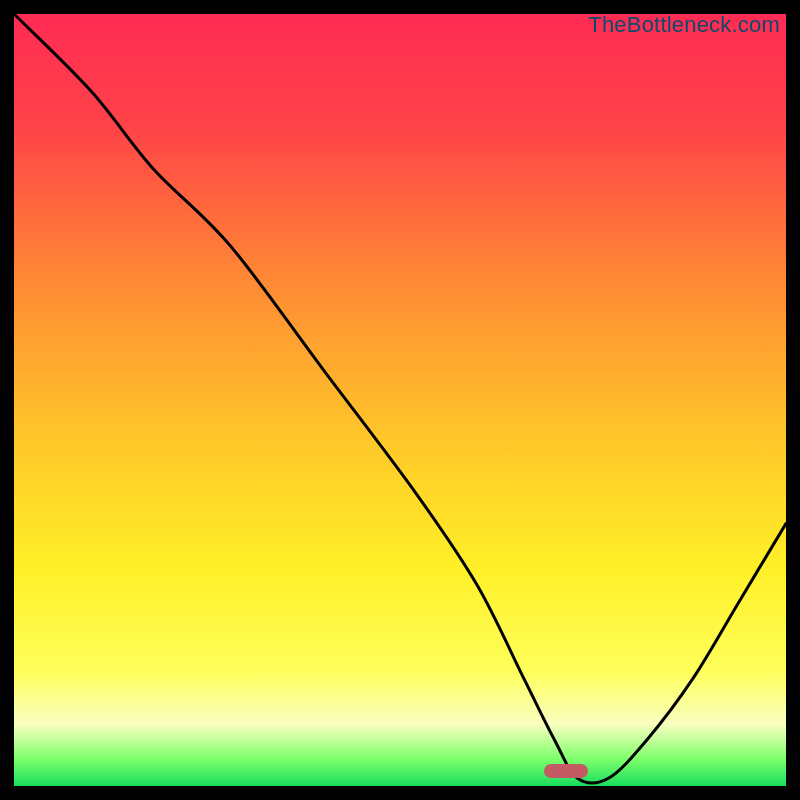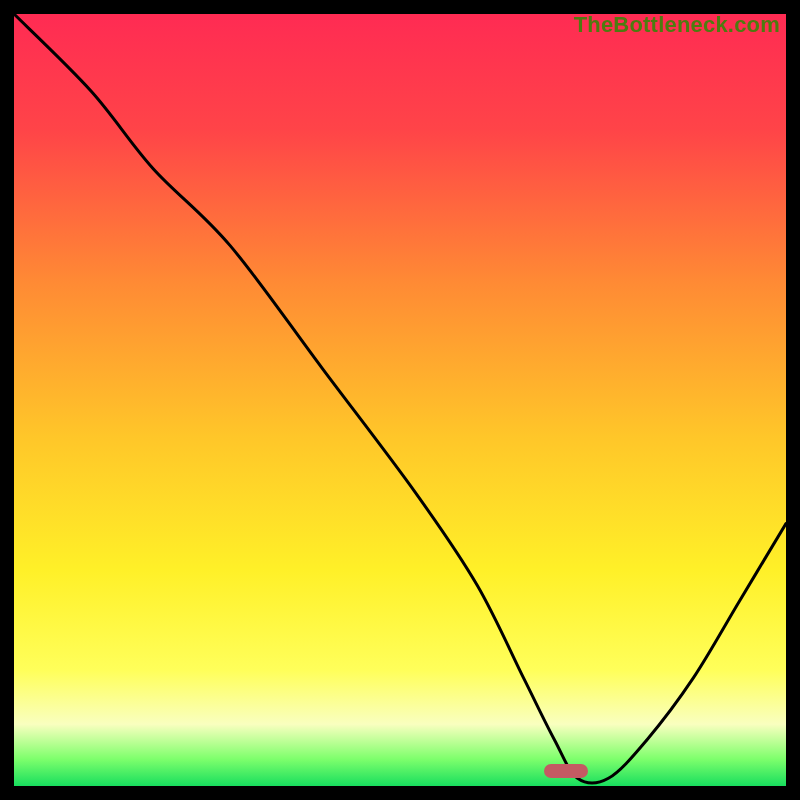--- a/index.html
+++ b/index.html
@@ -37,22 +37,22 @@
     width: 44px;
     height: 14px;
     border-radius: 7px;
   }
   .watermark {
     position: absolute;
     top: -2px;
     right: 6px;
     font-family: Arial, Helvetica, sans-serif;
     font-size: 22px;
-    font-weight: 700;
-    color: #4d7c0f;
+    font-weight: 400;
+    color: #0c4a6e;
     letter-spacing: 0.2px;
   }
 </style>
 </head>
 <body>
 
 <div class="frame">
 
   <svg class="gradient" viewBox="0 0 772 772" preserveAspectRatio="none">
     <defs>

